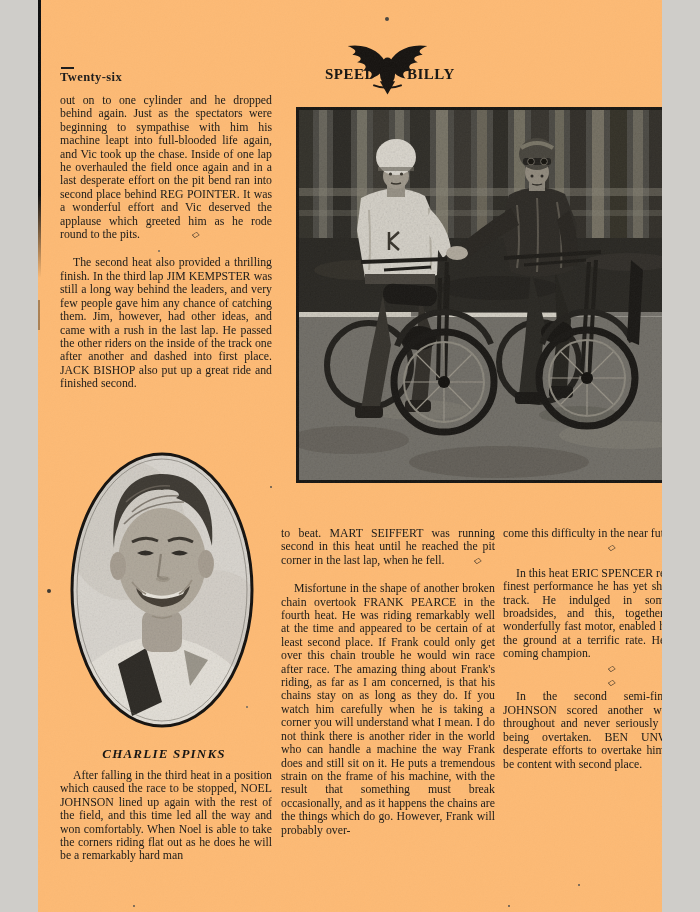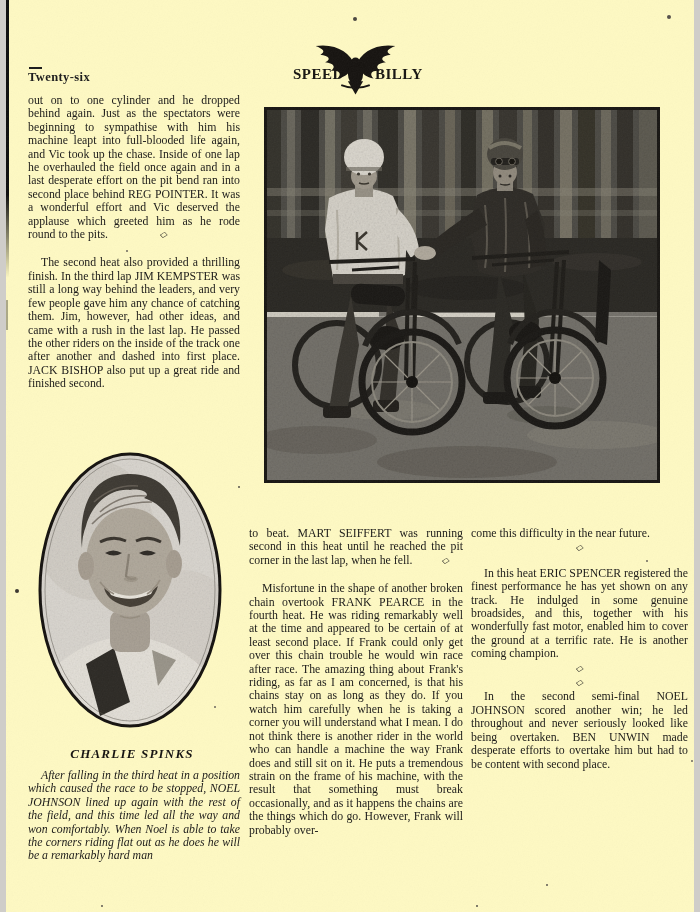--- a/index.html
+++ b/index.html
@@ -1,18 +1,18 @@
 <!DOCTYPE html>
 <html><head>
 <meta charset="utf-8">
 <style>
   html,body{margin:0;padding:0;background:#cfcdc9;}
   .page{
-    position:relative;width:688px;height:912px;margin:0 auto;
-    background:#fef9c3;color:#1a1a1a;overflow:hidden;
+    position:relative;width:624px;height:912px;margin:0 auto;
+    background:#fdba74;color:#1a1a1a;overflow:hidden;
     font-family:"Liberation Serif", serif;
   }
   .edge-bar{position:absolute;left:0;top:0;width:3px;height:278px;
     background:linear-gradient(#0d0d0d 0%,#0d0d0d 70%,rgba(13,13,13,0) 100%);}
   .edge-bar2{position:absolute;left:0;top:300px;width:2px;height:30px;background:rgba(20,20,20,.35);}
 
   .page-number{position:absolute;left:22px;top:70px;font-size:12.5px;font-weight:bold;letter-spacing:.4px;}
   .macron{position:absolute;left:23px;top:67px;width:13px;height:2px;background:#1a1a1a;}
 
   .masthead{position:absolute;left:283px;top:36px;width:136px;height:64px;text-align:right;}
@@ -24,21 +24,21 @@
   .col{position:absolute;font-size:11.8px;line-height:13.4px;text-align:justify;color:#191816;}
   .col p{margin:0;}
   .col p.ind{text-indent:13px;margin-top:15px;}
   .orn{font-family:"DejaVu Sans",sans-serif;font-size:10px;display:inline-block;
        transform:skewX(-18deg) scaleY(.8);color:#191816;}
   .orn-inline{margin-left:52px;}
   .orn-inline2{margin-left:30px;}
   .orn-center{text-align:center;line-height:13.4px;margin:1px 0;}
 
   .col1{left:22px;top:94px;width:212px;}
-  .col1b{left:22px;top:769px;width:212px;font-style:italic;}
+  .col1b{left:22px;top:769px;width:212px;}
   .col2{left:243px;top:527px;width:214px;}
   .col3{left:465px;top:527px;width:217px;}
 
   .main-photo{position:absolute;left:258px;top:107px;width:396px;height:376px;
     border:3px solid #181613;box-sizing:border-box;background:#6f6d67;}
   .main-photo svg{display:block;width:100%;height:100%;}
 
   .photo-caption{position:absolute;left:240px;top:489px;width:424px;text-align:center;
     font-style:italic;font-weight:bold;font-size:11.8px;line-height:13.2px;color:#161412;}
 

